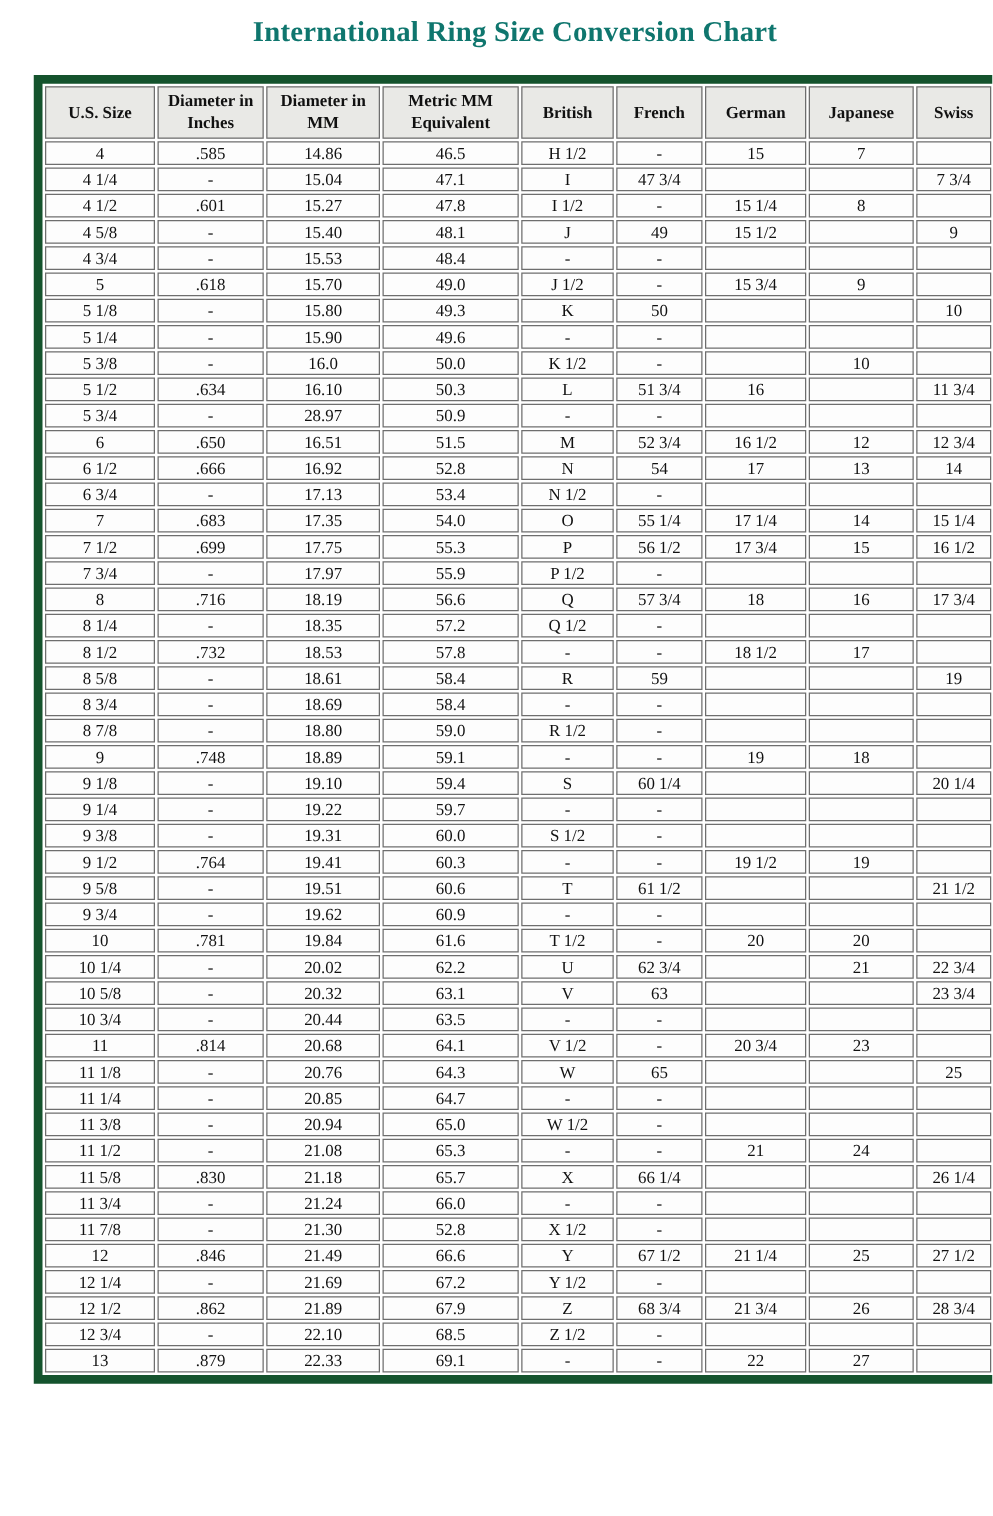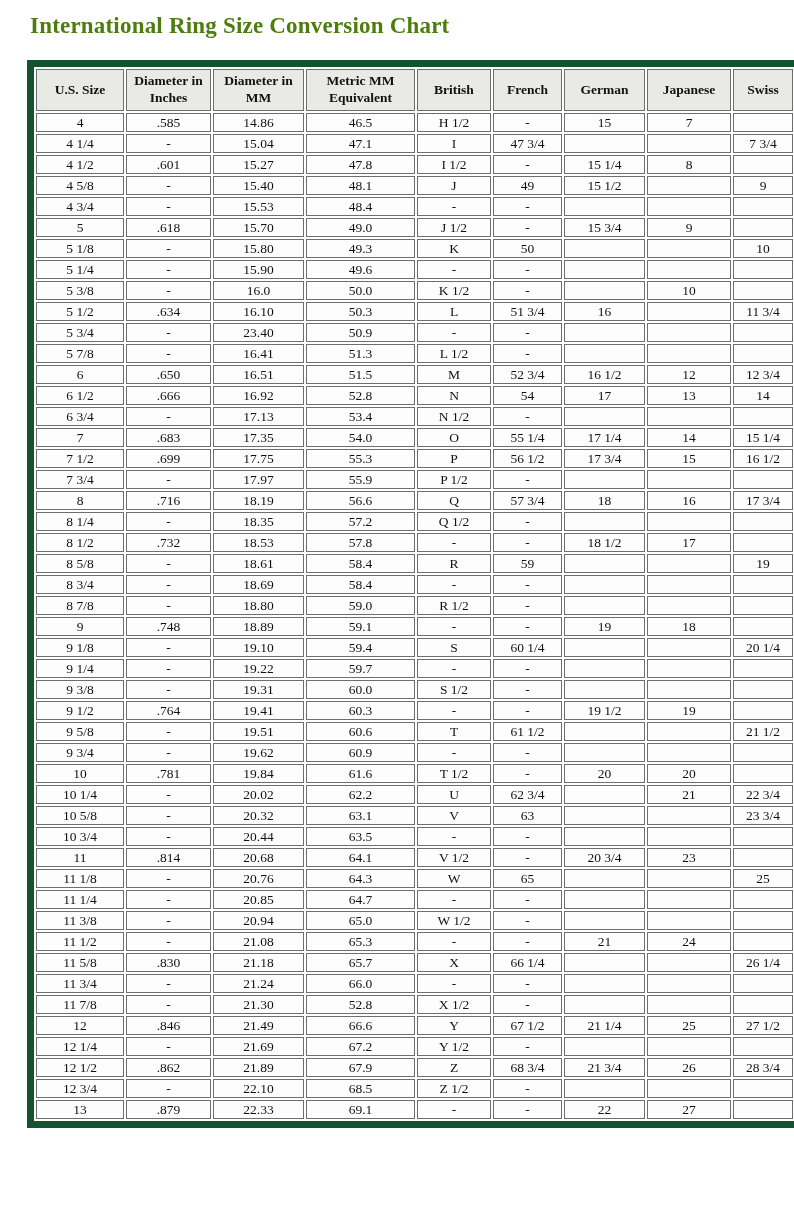--- a/index.html
+++ b/index.html
@@ -13,22 +13,23 @@
     height: 1213px;
     background: #ffffff;
     box-sizing: border-box;
     overflow: hidden;
   }
   .page-title {
     margin: 0;
     padding: 13px 0 0 30px;
     font-size: 23px;
     font-weight: bold;
-    color: #4d7c0f;
+    color: #0f766e;
     letter-spacing: 0.2px;
+    text-align: center;
   }
   .table-wrap {
     margin: 21px 26px 0 27px;
   }
   table.ring-table {
     width: 741px;
     table-layout: fixed;
     border-collapse: separate;
     border-spacing: 2px;
     background: #ffffff;
@@ -208,34 +209,23 @@
             <td>50.3</td>
             <td>L</td>
             <td>51 3/4</td>
             <td>16</td>
             <td></td>
             <td>11 3/4</td>
           </tr>
           <tr>
             <td>5 3/4</td>
             <td>-</td>
-            <td>23.40</td>
+            <td>28.97</td>
             <td>50.9</td>
             <td>-</td>
-            <td>-</td>
-            <td></td>
-            <td></td>
-            <td></td>
-          </tr>
-          <tr>
-            <td>5 7/8</td>
-            <td>-</td>
-            <td>16.41</td>
-            <td>51.3</td>
-            <td>L 1/2</td>
             <td>-</td>
             <td></td>
             <td></td>
             <td></td>
           </tr>
           <tr>
             <td>6</td>
             <td>.650</td>
             <td>16.51</td>
             <td>51.5</td>

